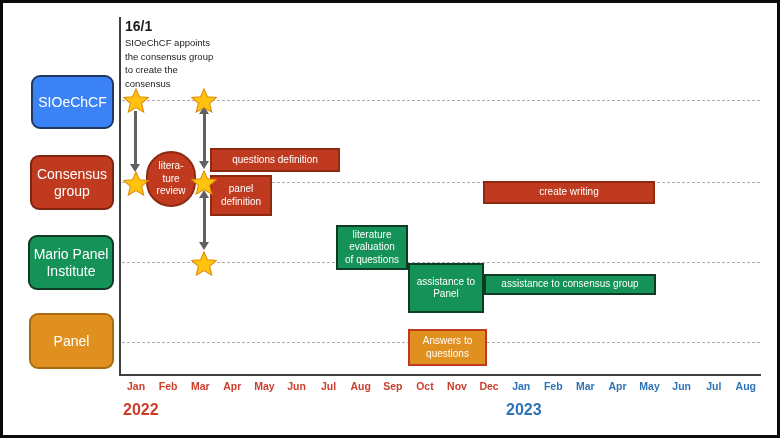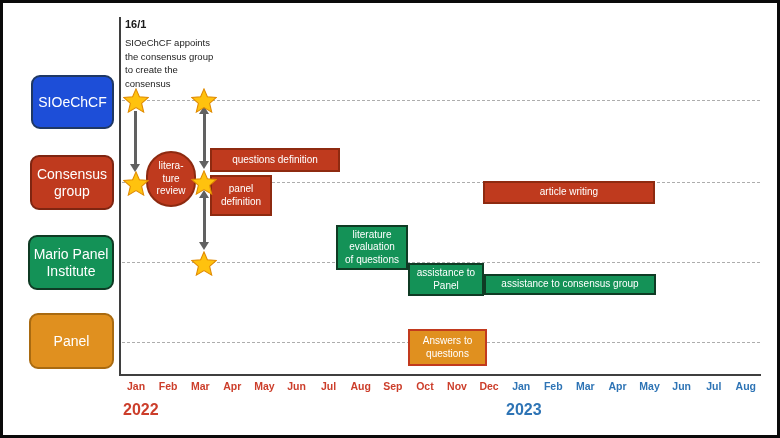--- a/index.html
+++ b/index.html
@@ -14,36 +14,36 @@
   
   .axis-v{left:116px;top:14px;width:2px;height:359px;background:#3f3f3f;}
   .axis-h{left:116px;top:371px;width:642px;height:2px;background:#3f3f3f;}
   .rowline{height:0;border-top:1px dashed #adadad;left:119px;width:638px;}
 
   
   .rowbox{
     border-radius:9px;color:#fff;display:flex;align-items:center;justify-content:center;
     text-align:center;font-size:14px;line-height:17px;
   }
-  .rb-blue {background:#1d4ed8;border:2.5px solid #1f3864;}
+  .rb-blue {background:#3b82f6;border:2.5px solid #1f3864;}
   .rb-red  {background:#bf3a1e;border:2.5px solid #7e2511;}
   .rb-green{background:#149257;border:2.5px solid #0f3b24;}
   .rb-orange{background:#e0901f;border:2.5px solid #a96a10;}
 
   
   .task{
     color:#fff;display:flex;align-items:center;justify-content:center;text-align:center;
     font-size:10px;line-height:12.5px;z-index:3;
   }
   .t-red  {background:#bf3a1e;border:2px solid #8e2a10;}
   .t-green{background:#149257;border:2px solid #0f3b24;}
   .t-orange{background:#e0901f;border:2px solid #c23a1e;}
 
   
-  .ann-date{left:122px;top:15px;font-size:11px;font-weight:bold;color:#1a1a1a;}
+  .ann-date{left:122px;top:15px;font-size:14px;font-weight:bold;color:#1a1a1a;}
   .ann-text{left:122px;top:33px;width:92px;font-size:9.5px;line-height:13.5px;color:#222;}
   .note{font-size:9.5px;line-height:12px;color:#222;text-align:center;}
 
   
   .star{width:26px;height:25px;z-index:5;}
 
   
   .shaft{width:3px;background:#616161;z-index:2;}
   .ah{width:0;height:0;z-index:2;}
   .ah-down{border-left:5px solid transparent;border-right:5px solid transparent;border-top:8px solid #616161;}
@@ -93,28 +93,28 @@
 review</span>
   </div>
   <div class="abs task t-red" style="left:207px;top:145px;width:130px;height:24px;">
     <span>questions definition</span>
   </div>
   <div class="abs task t-red" style="left:207px;top:172px;width:62px;height:41px;">
     <span class="preline">panel
 definition</span>
   </div>
   <div class="abs task t-red" style="left:480px;top:178px;width:172px;height:23px;">
-    <span>article writing</span>
+    <span>create writing</span>
   </div>
   <div class="abs task t-green" style="left:333px;top:222px;width:72px;height:45px;">
     <span class="preline">literature
 evaluation
 of questions</span>
   </div>
-  <div class="abs task t-green" style="left:405px;top:260px;width:76px;height:33px;">
+  <div class="abs task t-green" style="left:405px;top:260px;width:76px;height:50px;">
     <span class="preline">assistance to
 Panel</span>
   </div>
   <div class="abs task t-orange" style="left:405px;top:326px;width:79px;height:37px;">
     <span class="preline">Answers to
 questions</span>
   </div>
   <div class="abs task t-green" style="left:481px;top:271px;width:172px;height:21px;">
     <span>assistance to consensus group</span>
   </div>

